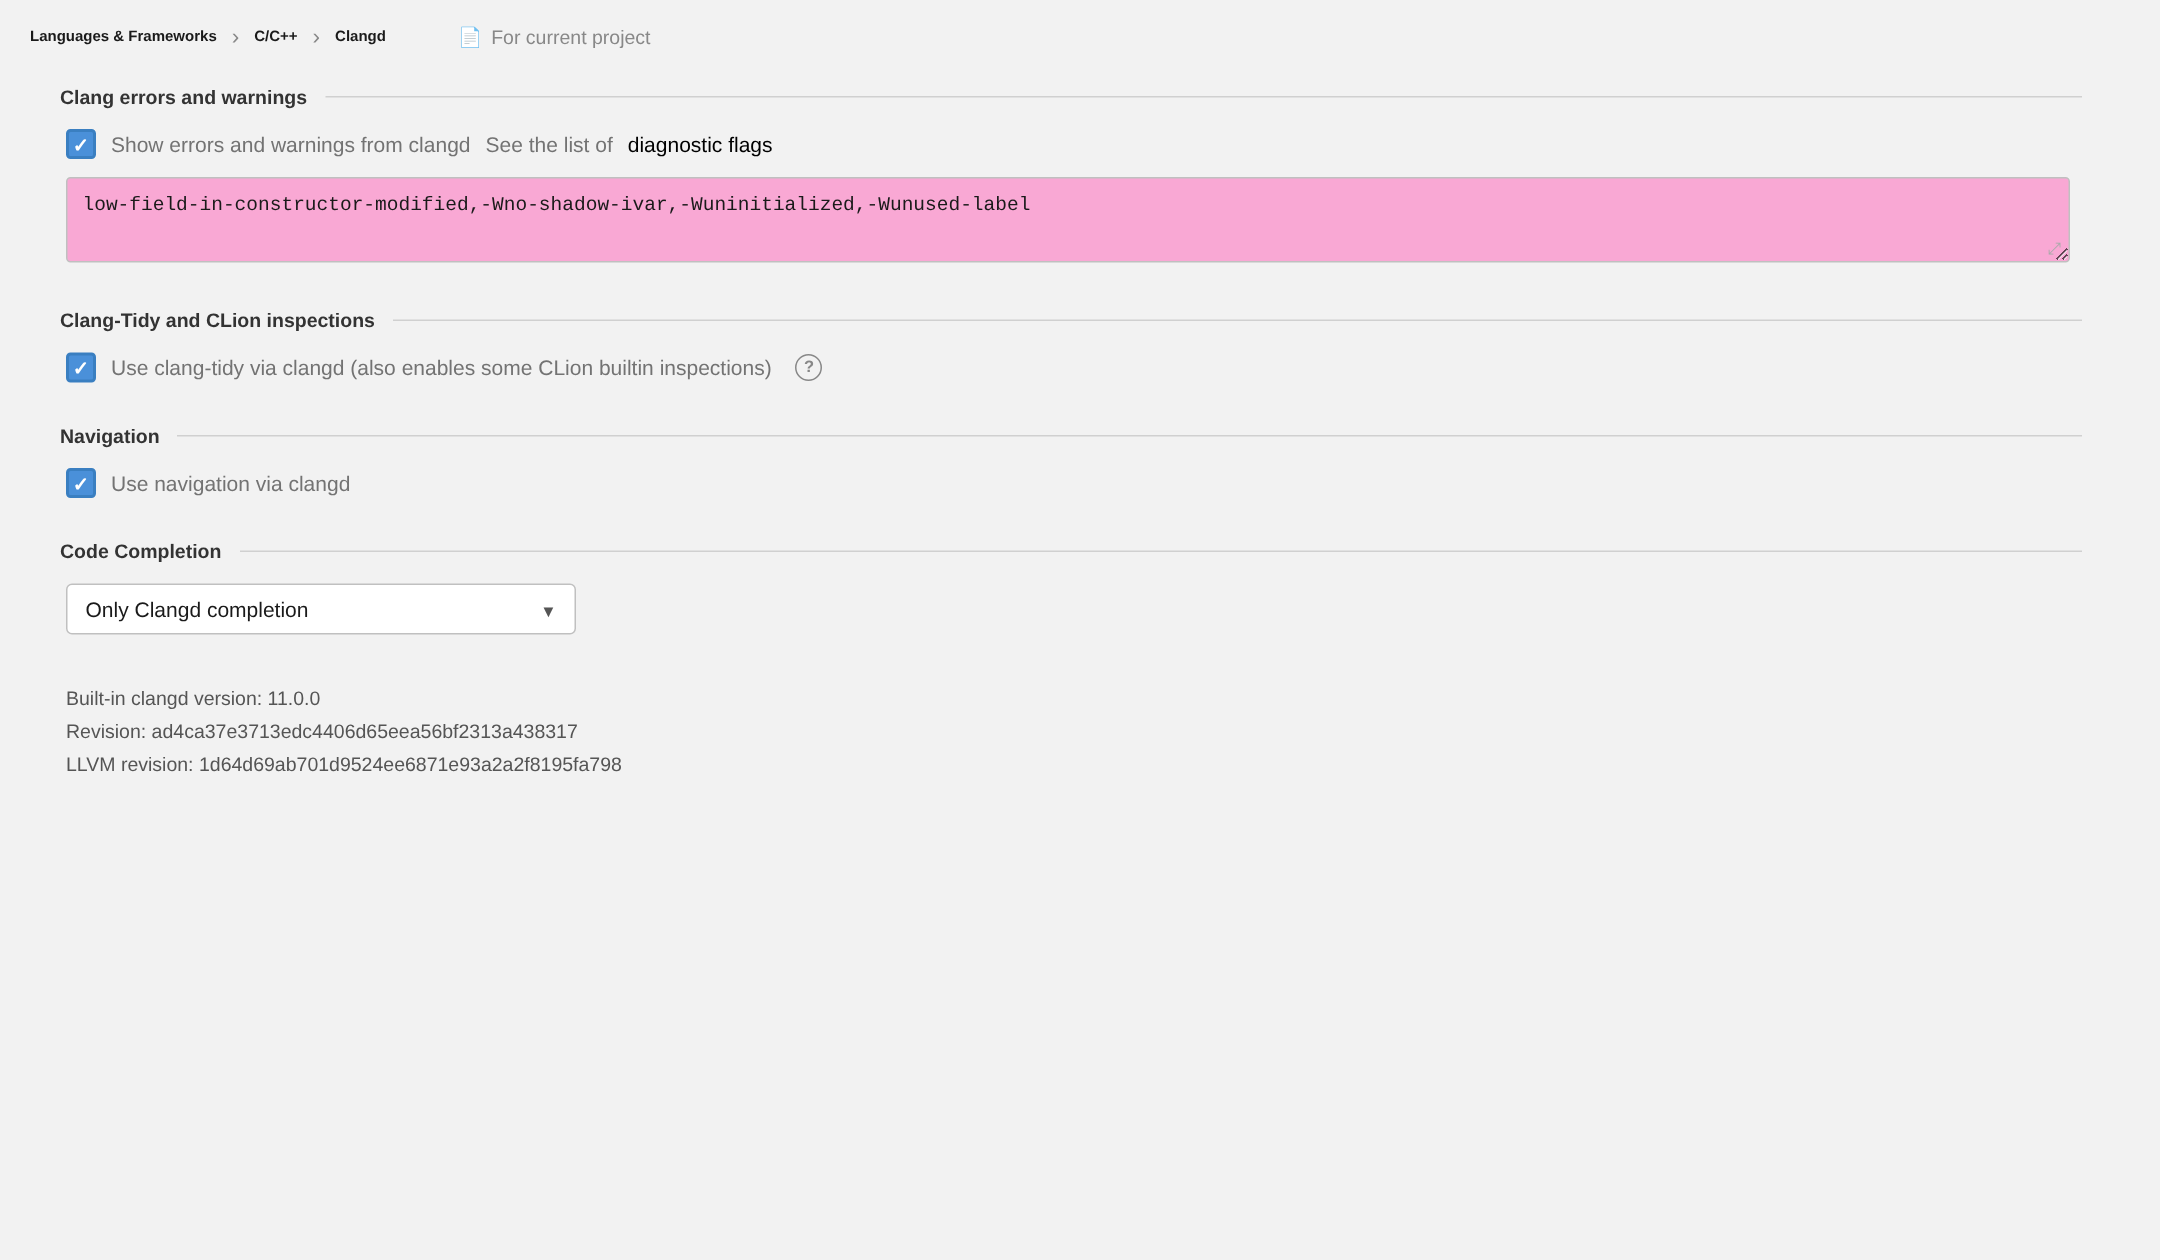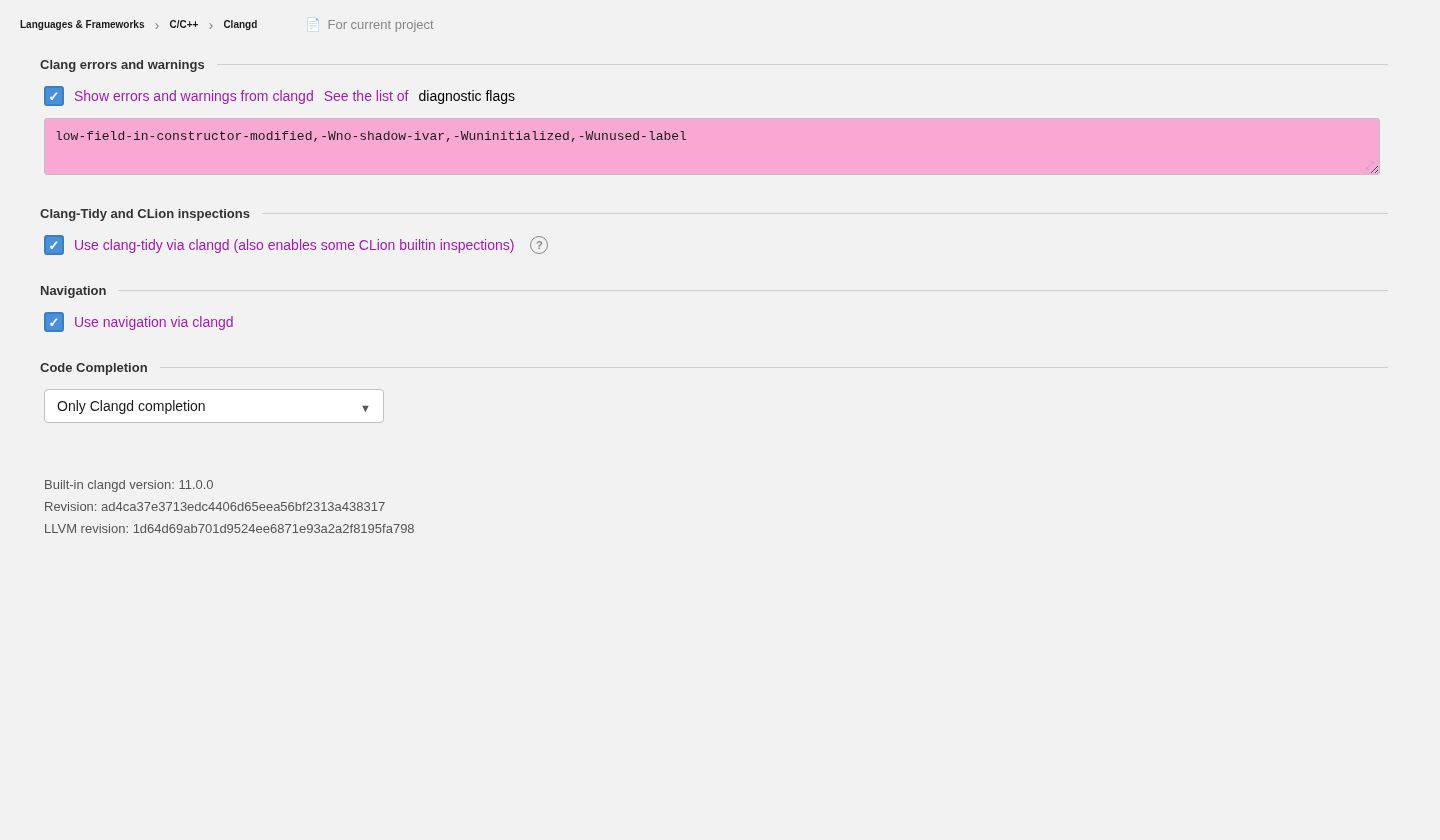--- a/index.html
+++ b/index.html
@@ -118,21 +118,21 @@
 
     .checkbox-wrapper .checkmark {
       color: white;
       font-size: 13px;
       font-weight: 700;
       line-height: 1;
     }
 
     .checkbox-label {
       font-size: 14px;
-      color: #a21caf;
+      color: #737373;
     }
 
     .diagnostic-link {
       color: #000000;
       text-decoration: none;
       font-size: 14px;
       cursor: pointer;
     }
 
     
@@ -203,21 +203,21 @@
       color: #1a1a1a;
     }
 
     .dropdown-arrow {
       color: #555;
       font-size: 11px;
     }
 
     
     .footer-info {
-      margin-top: 51px;
+      margin-top: 32px;
       padding-left: 4px;
     }
 
     .footer-info p {
       font-size: 13px;
       color: #555;
       line-height: 1.7;
     }
   </style>
 </head>

